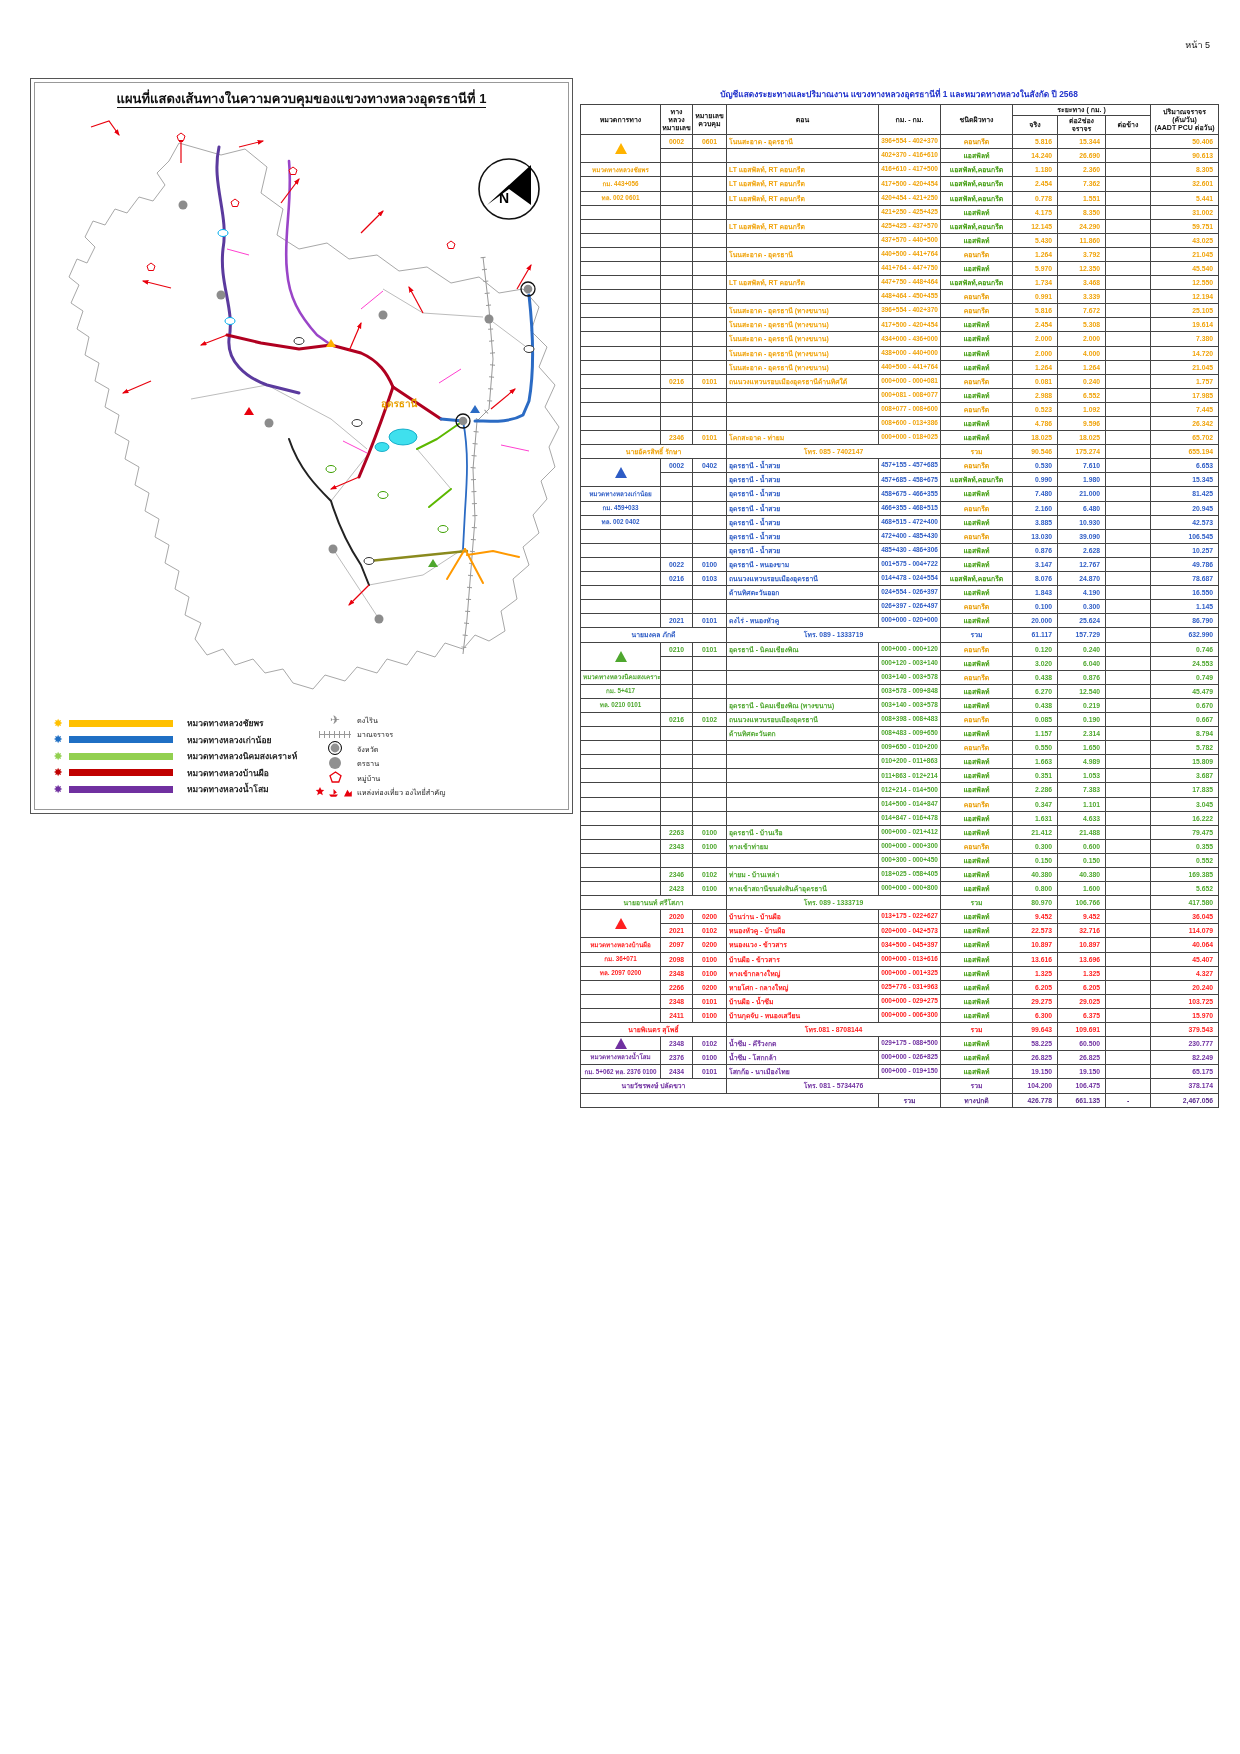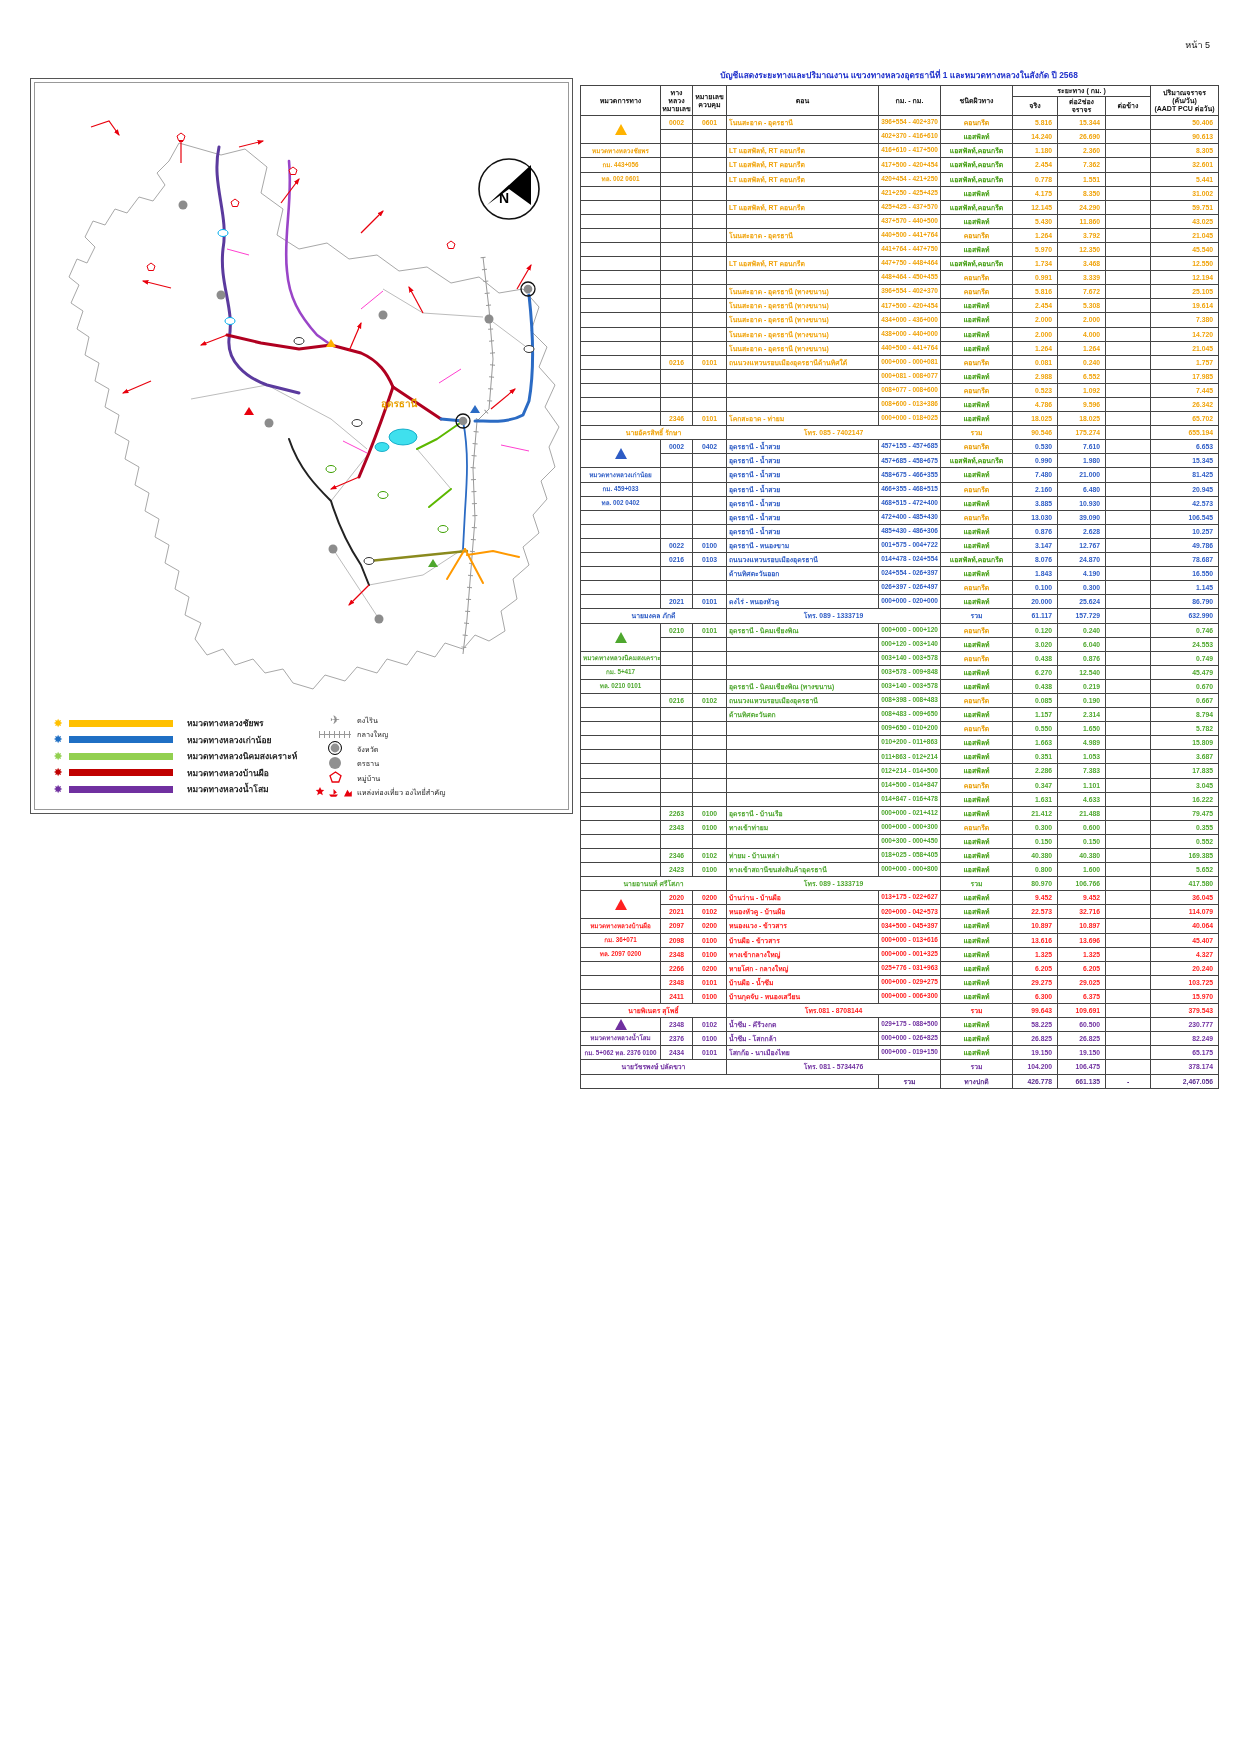--- a/index.html
+++ b/index.html
@@ -28,21 +28,21 @@
   .ls-label{color:#222;font-size:7.3px;}
   .ic-air{color:#8a8a8a;font-size:12px;line-height:1;}
   .ic-rail{display:inline-block;width:32px;height:7px;
     background-image:linear-gradient(#999,#999),repeating-linear-gradient(90deg,#999 0 1.5px,transparent 1.5px 5px);
     background-size:100% 1px,100% 100%;background-position:0 50%,0 0;background-repeat:no-repeat,repeat;}
   .ic-prov{display:inline-block;width:12px;height:12px;border:1.4px solid #111;border-radius:50%;
            background:#919191;box-shadow:inset 0 0 0 1.6px #fff;}
   .ic-dist{display:inline-block;width:12px;height:12px;border-radius:50%;background:#919191;}
 
   
-  .table-wrap{position:absolute;left:580px;top:68px;width:638px;}
+  .table-wrap{position:absolute;left:580px;top:87px;width:638px;}
   .table-title{text-align:center;color:#2233cc;font-weight:bold;font-size:8.4px;margin-bottom:3px;}
   table{border-collapse:collapse;table-layout:fixed;width:638px;}
   th,td{border:0.9px solid #444;overflow:hidden;}
   th{font-size:7px;font-weight:bold;color:#111;text-align:center;white-space:pre-line;
      line-height:1.15;padding:1px 1px;background:#fff;}
   td{font-size:6.8px;font-weight:bold;height:13.1px;line-height:1.05;padding:0 2px;
      white-space:nowrap;}
   td.c1{text-align:center;font-size:6.3px;}
   td.cc{text-align:center;}
   td.cname{text-align:left;}
@@ -55,20 +55,23 @@
        border-bottom:11px solid #FFB300;margin:0 auto;}
 </style>
 </head>
 <body>
 
 <div class="page">
 
   <div class="page-num">หน้า 5</div>
 
   <div class="map-panel">
+    <div class="map-title">
+      <span>แผนที่แสดงเส้นทางในความควบคุมของแขวงทางหลวงอุดรธานีที่ 1</span>
+    </div>
 
     <svg class="map-svg" viewBox="0 0 541 604">
       <defs>
         <marker id="arr" markerWidth="7" markerHeight="7" refX="4.5" refY="2" orient="auto">
           <path d="M0,0 L5.5,2 L0,4 Z" fill="#E8000D"></path>
         </marker>
       </defs>
 
       <path d="M148,34 L190,46 214,40 236,58 230,84 252,100 246,126 268,140 296,134 318,150 346,146 368,162 396,158 420,174 448,168 468,184 492,180 508,198 500,222 516,238 508,258 524,276 514,298 528,318 518,338 524,358 510,372 516,390 502,406 508,424 492,438 498,456 482,470 486,490 470,502 474,522 458,532 444,526 432,540 414,534 404,548 386,542 376,556 356,550 346,564 326,558 314,572 294,566 282,580 262,574 252,560 234,564 222,550 204,556 192,540 176,546 164,530 170,514 154,506 158,488 144,480 148,462 134,454 138,436 124,428 128,410 114,402 118,384 104,376 108,358 94,350 98,332 84,324 88,306 74,298 78,280 64,272 68,254 54,246 58,228 46,220 52,202 40,194 48,176 38,168 46,150 56,154 64,138 54,128 62,112 74,116 84,100 96,104 108,88 122,92 134,76 126,64 138,52 Z" fill="none" stroke="#a8a8a8" stroke-width="1"></path>
 
@@ -219,21 +222,21 @@
             <span class="lg-label">หมวดทางหลวงน้ำโสม</span>
           </div>
         </div>
       <div class="legend-right" id="legend-symbols">
           <div class="ls-row">
             <span class="ls-ic"><span class="ic-air">✈</span></span>
             <span class="ls-label">ดงไริน</span>
           </div>
           <div class="ls-row">
             <span class="ls-ic"><span class="ic-rail"></span></span>
-            <span class="ls-label">กลางใหญ</span>
+            <span class="ls-label">มาณจราจร</span>
           </div>
           <div class="ls-row">
             <span class="ls-ic"><span class="ic-prov"></span></span>
             <span class="ls-label">จังหวัด</span>
           </div>
           <div class="ls-row">
             <span class="ls-ic"><span class="ic-dist"></span></span>
             <span class="ls-label">ดรธาน</span>
           </div>
           <div class="ls-row">

